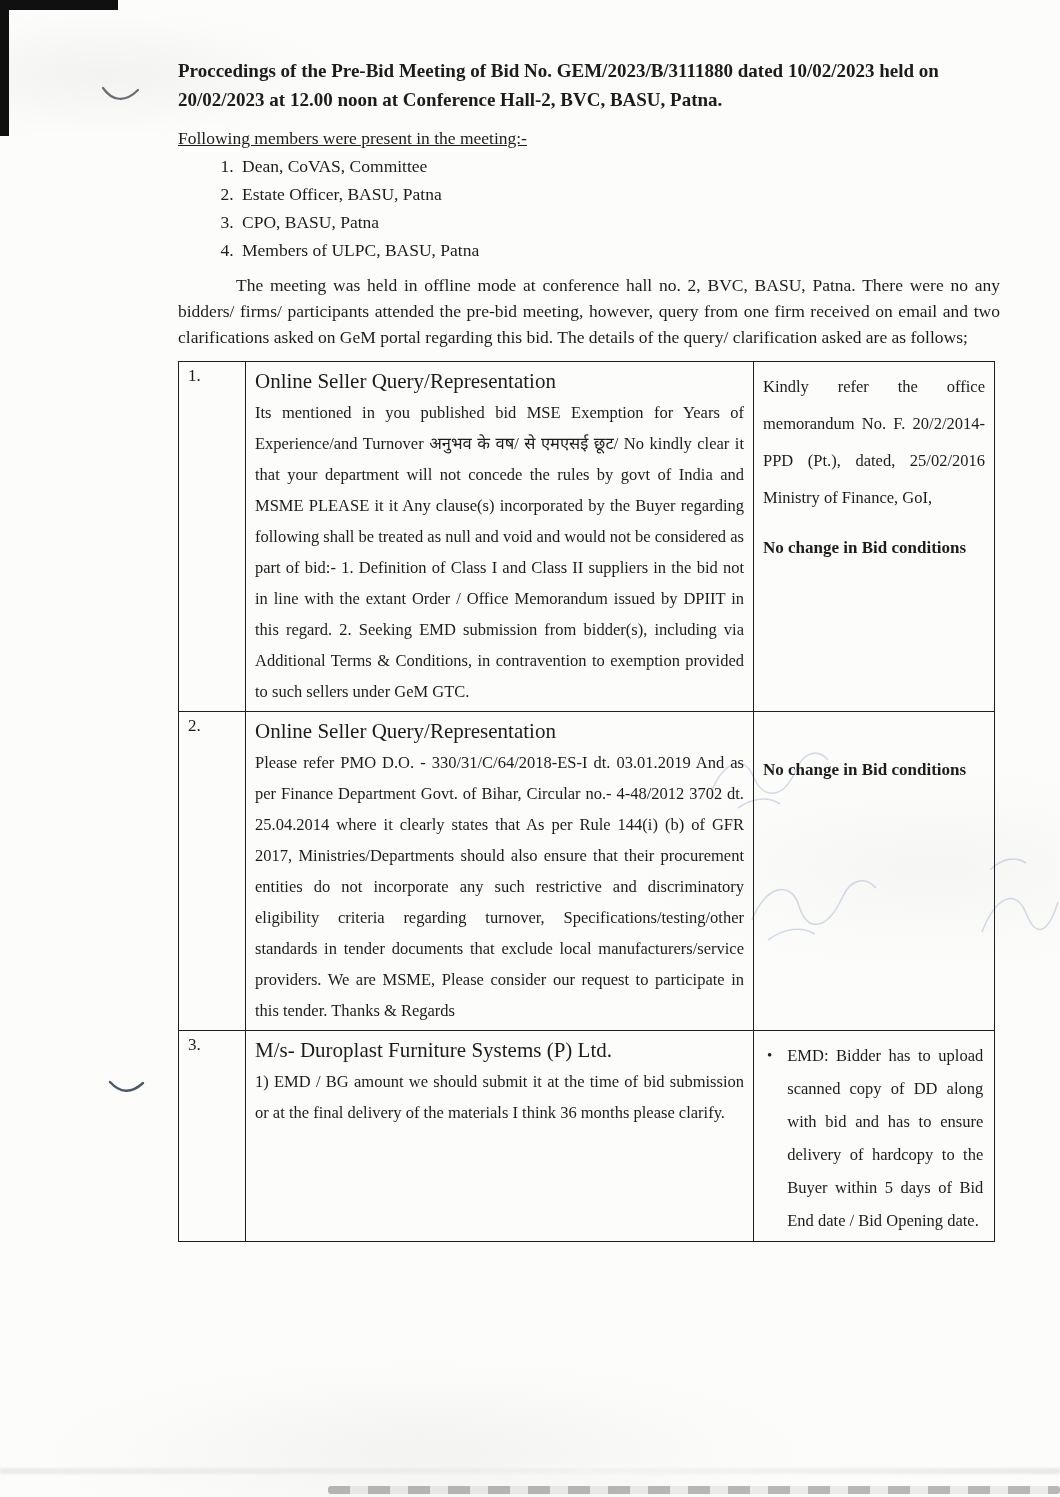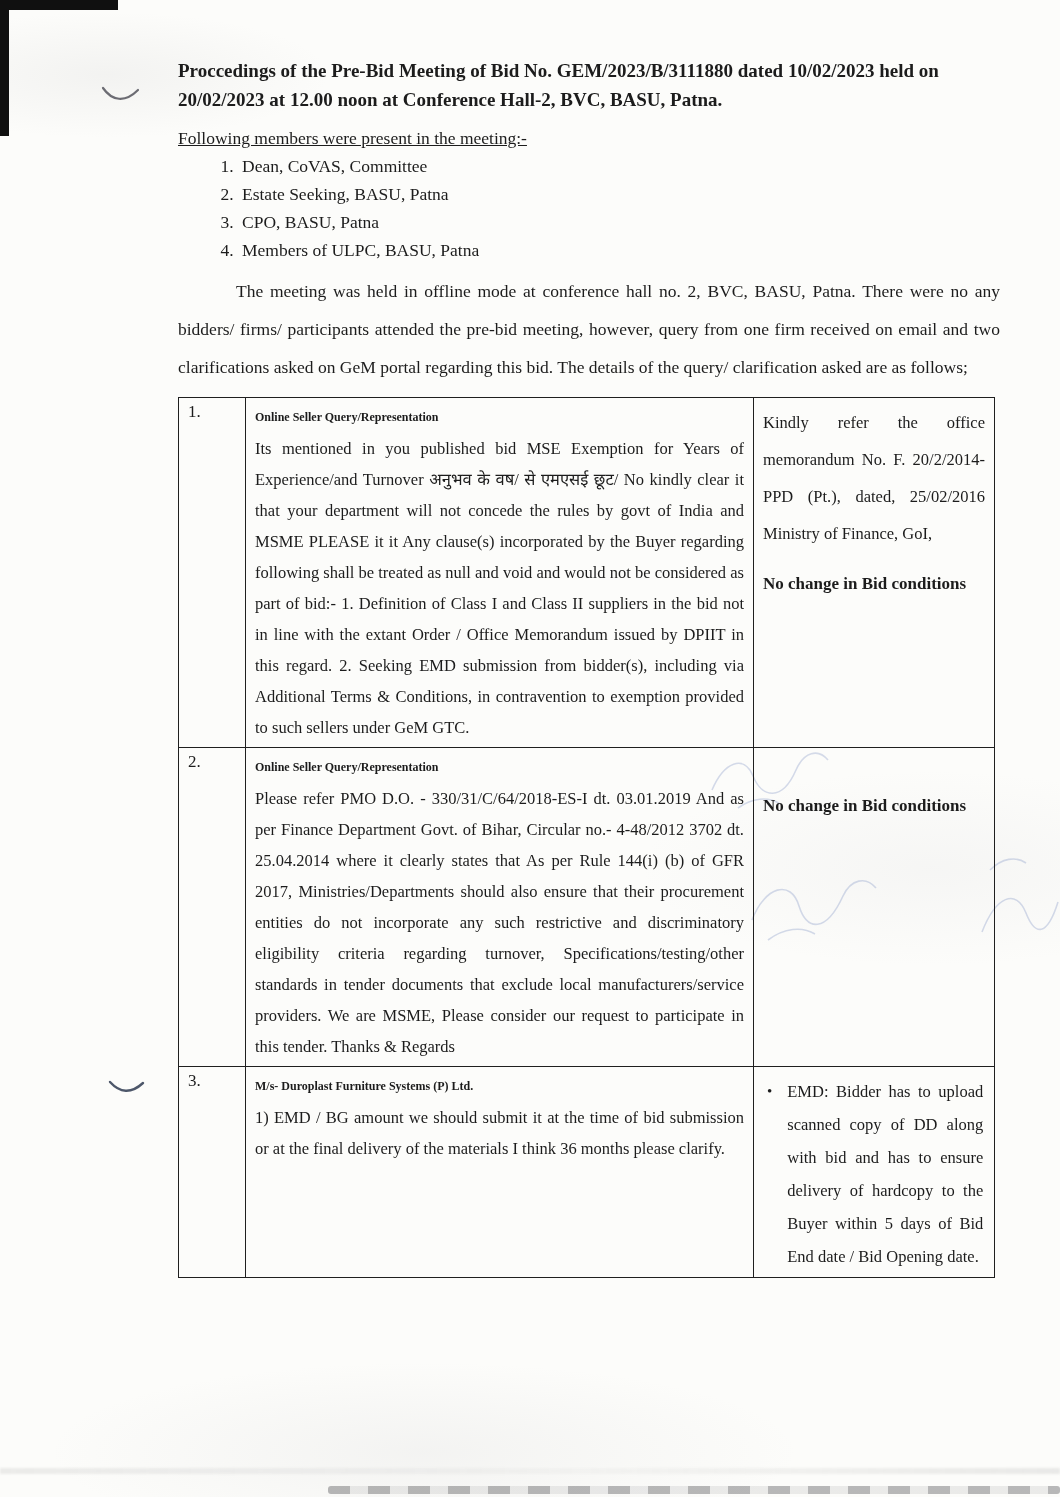--- a/index.html
+++ b/index.html
@@ -14,30 +14,30 @@
       #fcfcfa;
     overflow:hidden;
     font-family:"Liberation Serif","DejaVu Serif",serif;
     color:#1c1c1c;
   }
   .content{position:absolute;left:178px;top:56px;width:822px;}
   .title{margin:0;font-weight:bold;font-size:19px;line-height:1.55;}
   .intro{margin:13px 0 2px;font-size:17.5px;text-decoration:underline;}
   ol.members{margin:4px 0 8px;padding-left:60px;font-size:17.5px;}
   ol.members li{line-height:27px;margin-bottom:1px;padding-left:4px;}
-  .body-para{margin:6px 0 11px;font-size:17.5px;line-height:38px;text-align:justify;text-indent:58px;}
+  .body-para{margin:6px 0 11px;font-size:17.5px;line-height:26px;text-align:justify;text-indent:58px;}
   table.qtable{border-collapse:collapse;table-layout:fixed;width:816px;}
   table.qtable th,table.qtable td{border:1.7px solid #1f1f1f;vertical-align:top;padding:4px 9px;text-align:left;}
   .col-sno{width:67px;}
   .col-query{width:508px;}
   .col-decision{width:241px;}
   th.hdr{font-weight:normal;font-size:17px;padding-top:6px;padding-bottom:6px;}
   th.hdr-bold{font-weight:bold;}
   td.sno-cell{font-size:17px;padding-top:7px;}
-  .query-title{display:block;font-weight:bold;font-size:12px;line-height:31px;}
+  .query-title{display:block;font-weight:normal;font-size:21px;line-height:31px;}
   .query-body{display:block;font-size:16.5px;line-height:31px;text-align:justify;}
   .decision-body{margin:2px 0 0;font-size:16.5px;line-height:37px;text-align:justify;}
   .decision-bold{margin:20px 0 0;font-weight:bold;font-size:17px;line-height:24px;}
   .decision-bold-r2{margin-top:42px;}
   .bullet-row{display:flex;gap:15px;padding:4px 0 0 4px;}
   .bullet-glyph{font-size:15px;line-height:33px;}
   .bullet-text{font-size:16.5px;line-height:33px;text-align:justify;width:196px;}
   
   .corner-top{position:absolute;left:0;top:0;width:118px;height:10px;background:#101010;}
   .corner-left{position:absolute;left:0;top:0;width:9px;height:136px;background:#101010;}
@@ -74,21 +74,21 @@
   <div class="smudge-band"></div>
 
   <div class="content">
 
     <p class="title">Proccedings of the Pre-Bid Meeting of Bid No. GEM/2023/B/3111880 dated 10/02/2023 held on 20/02/2023 at 12.00 noon at Conference Hall-2, BVC, BASU, Patna.</p>
 
     <p class="intro">Following members were present in the meeting:-</p>
 
     <ol class="members">
       <li>Dean, CoVAS, Committee</li>
-      <li>Estate Seeking, BASU, Patna</li>
+      <li>Estate Officer, BASU, Patna</li>
       <li>CPO, BASU, Patna</li>
       <li>Members of ULPC, BASU, Patna</li>
     </ol>
 
     <p class="body-para">The meeting was held in offline mode at conference hall no. 2, BVC, BASU, Patna. There were no any bidders/ firms/ participants attended the pre-bid meeting, however, query from one firm received on email and two clarifications asked on GeM portal regarding this bid. The details of the query/ clarification asked are as follows;</p>
 
     <table class="qtable">
       <colgroup>
         <col class="col-sno">
           <col class="col-query">

